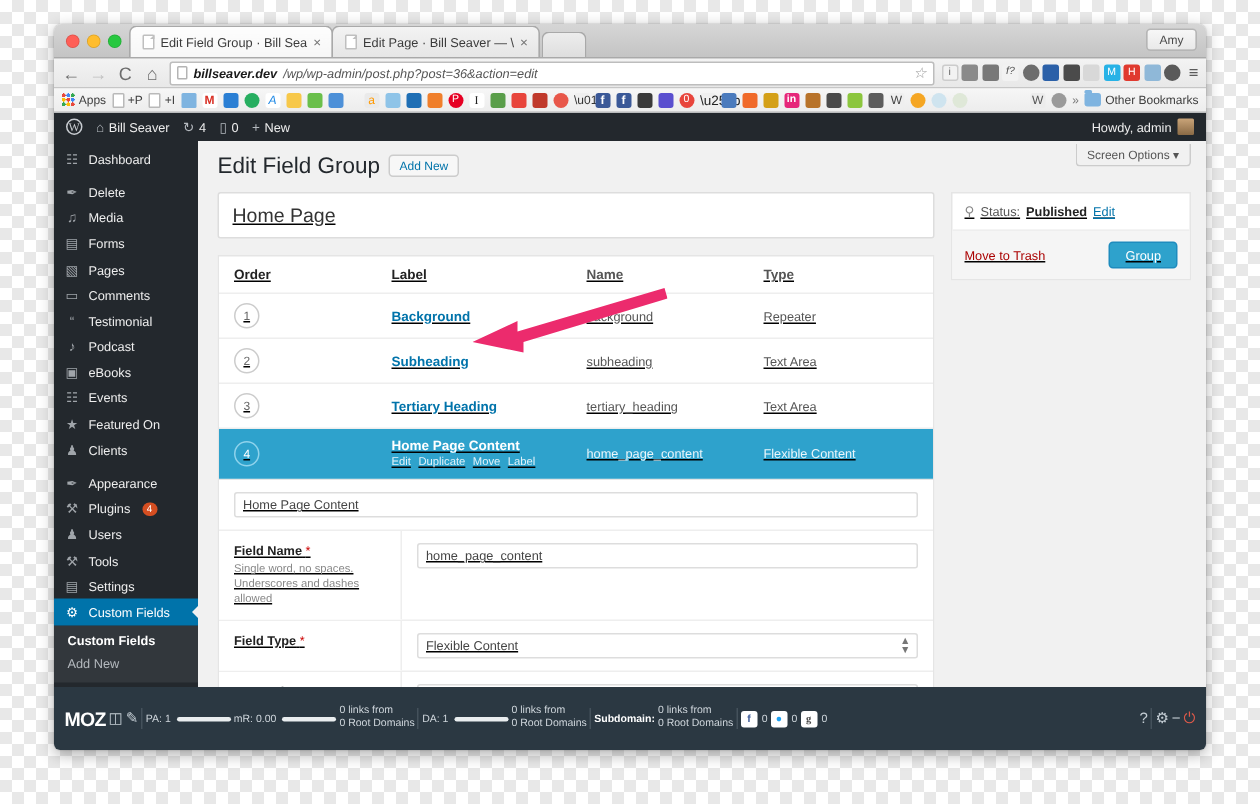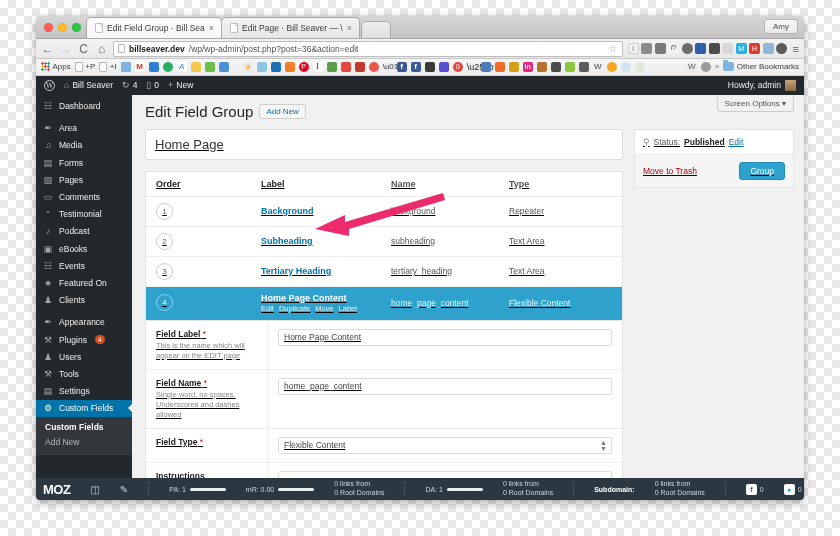--- a/index.html
+++ b/index.html
@@ -89,21 +89,21 @@
     background: linear-gradient(#f3f3f3,#e8e8e8);
     border-bottom: 1px solid #c6c6c6;
     display: flex; align-items: center; padding: 0 5px; gap: 5px;
   }
   .navbtn { color: #6d6d6d; font-size: 12px; line-height: 1; width: 13px; text-align: center; }
   .navbtn.dim { color: #c0c0c0; }
   .urlbar {
     flex: 1 1 auto; height: 16px;
     background: #fff; border: 1px solid #bdbdbd; border-radius: 2px;
     display: flex; align-items: center; gap: 4px; padding: 0 4px;
-    font-size: 8.5px; color: #555; overflow: hidden; white-space: nowrap;
+    font-size: 8.5px; color: #555; overflow: hidden; white-space: nowrap; font-style: italic;
   }
   .urlbar .pgicon {
     width: 7px; height: 9px; background: #fff; border: 1px solid #b4b4b4; border-radius: 1px; flex: none;
   }
   .urlbar b { color: #1a1a1a; font-weight: 700; }
   .star { color: #9a9a9a; font-size: 10px; margin-left: auto; flex: none; }
   .ext-row { display: flex; align-items: center; gap: 2.5px; flex: none; }
   .ext { width: 11px; height: 11px; border-radius: 2px; display: block; font-size: 7px;
          color: #fff; text-align: center; line-height: 11px; }
   .menu-ic { font-size: 11px; color: #5a5a5a; padding-left: 3px; }
@@ -286,23 +286,23 @@
   .btn-primary {
     background: #2ea2cc; border: 1px solid #1e8cbe; border-radius: 3px;
     color: #fff; font-size: 8.5px; padding: 3px 10px;
   }
 
   
   .arrow { position: absolute; left: 183px; top: 96px; pointer-events: none; }
 
   
   .mozbar {
-    height: 22px; background: #2b3842; flex: none;
+    height: 42px; background: #2b3842; flex: none;
     display: flex; align-items: center; color: #cfd6dc;
-    font-size: 7px; padding: 0 7px; gap: 20px; white-space: nowrap;
+    font-size: 7px; padding: 0 7px; gap: 2px; white-space: nowrap;
   }
   .mozlogo { font-size: 13px; font-weight: 700; color: #fff; letter-spacing: -0.5px; }
   .moz-ico { color: #c3ccd3; font-size: 10px; }
   .moz-div { width: 1px; height: 14px; background: #44515b; flex: none; }
   .metric { display: flex; align-items: center; gap: 4px; }
   .bar { width: 36px; height: 3px; background: #e9edef; border-radius: 2px; display: block; }
   .twoline { line-height: 1.25; }
   .soc { display: flex; align-items: center; gap: 3px; }
   .socbox {
     width: 11px; height: 11px; border-radius: 2px; color: #fff;
@@ -456,21 +456,21 @@
     <div class="adminbody">
 
       <div class="wpsidebar">
         <div class="menuitem">
           <span class="mi-ico">☷</span>
           <span>Dashboard</span>
         </div>
         <div class="menusep"></div>
         <div class="menuitem">
           <span class="mi-ico">✒</span>
-          <span>Area</span>
+          <span>Delete</span>
         </div>
         <div class="menuitem">
           <span class="mi-ico">♫</span>
           <span>Media</span>
         </div>
         <div class="menuitem">
           <span class="mi-ico">▤</span>
           <span>Forms</span>
         </div>
         <div class="menuitem">
@@ -610,27 +610,20 @@
                   </span>
                 </span>
                 <span class="c-name">home_page_content</span>
                 <span class="c-type">Flexible Content</span>
               </div>
             </div>
 
             <div class="detail">
 
               <div class="drow">
-                <div class="dlabelcol">
-                  <div class="dlabel">
-                    <span>Field Label</span>
-                    <span class="req">*</span>
-                  </div>
-                  <div class="dhelp">This is the name which will appear on the EDIT page</div>
-                </div>
                 <div class="dfieldcol">
                   <div class="inp">Home Page Content</div>
                 </div>
               </div>
 
               <div class="drow">
                 <div class="dlabelcol">
                   <div class="dlabel">
                     <span>Field Name</span>
                     <span class="req">*</span>

